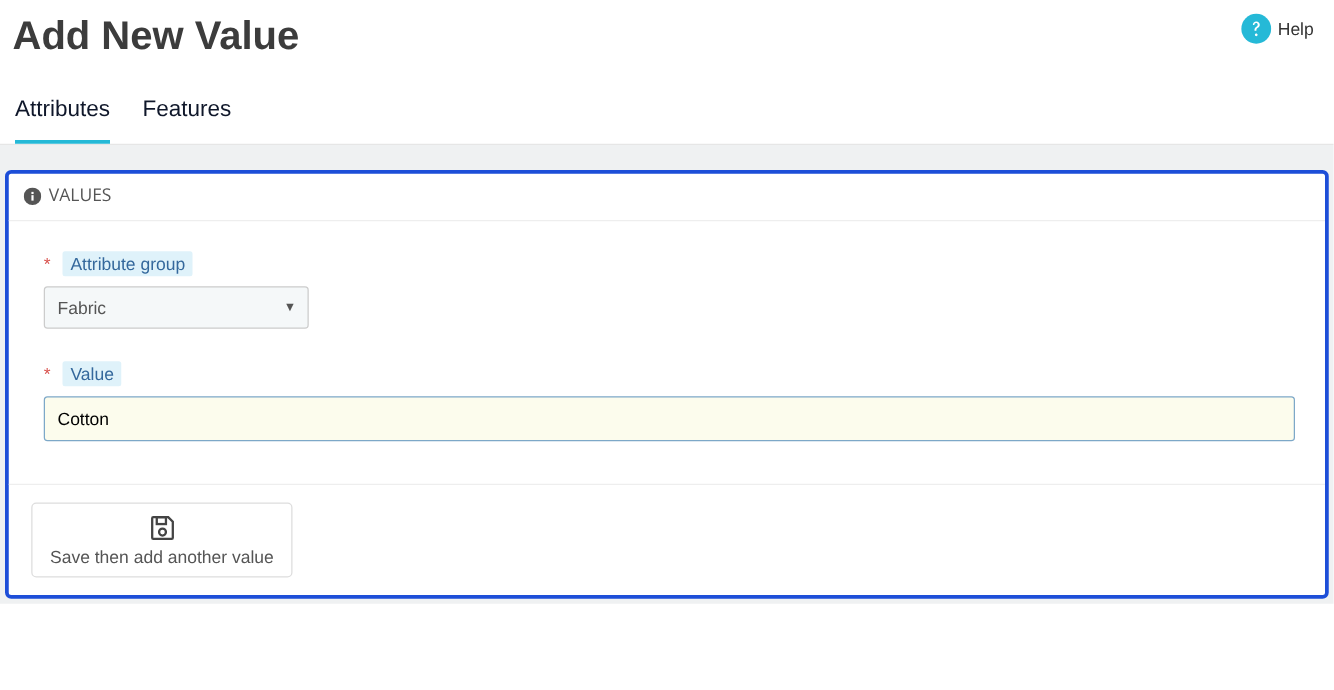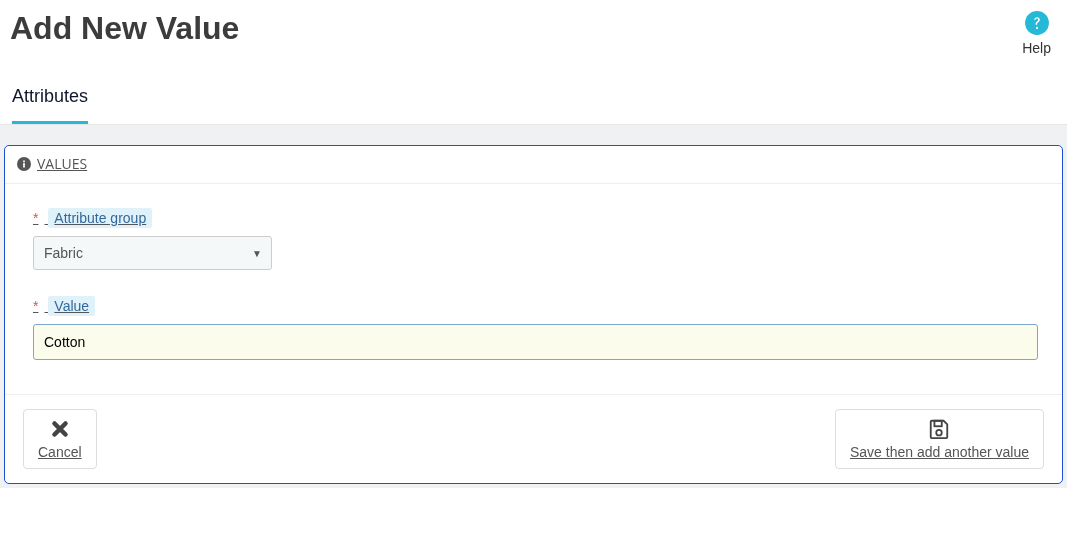--- a/index.html
+++ b/index.html
@@ -21,21 +21,21 @@
       align-items: flex-start;
       padding: 10px 16px 0 10px;
     }
     .page-title {
       font-size: 32px;
       font-weight: 700;
       color: #3c3c3c;
     }
     .help-block {
       display: flex;
-      flex-direction: column;
+      flex-direction: row;
       align-items: center;
       gap: 4px;
       color: #333;
     }
     .help-icon {
       width: 26px;
       height: 26px;
     }
     .help-label {
       font-size: 14px;
@@ -57,24 +57,23 @@
     }
     .tab.active {
       border-bottom: 3px solid #25b9d7;
     }
     .content-area {
       background: #eff1f2;
       padding: 20px 4px 4px 4px;
     }
     .panel {
       background: #ffffff;
-      border: 1px solid #1d4ed8;
+      border: 3px solid #1d4ed8;
       border-radius: 5px;
       margin: 0;
-      text-decoration: underline;
     }
     .panel-heading {
       display: flex;
       align-items: center;
       gap: 6px;
       padding: 8px 12px 10px 12px;
       border-bottom: 1px solid #eeeeee;
       font-size: 14px;
       color: #555;
       font-family: "Open Sans", "Helvetica Neue", Helvetica, Arial, sans-serif;
@@ -100,21 +99,21 @@
     .label-pill {
       background: #dff2fa;
       color: #34689c;
       padding: 2px 6px;
       border-radius: 2px;
       font-size: 14px;
     }
     .select-wrap {
       position: relative;
       display: inline-block;
-      width: 239px;
+      width: 212px;
     }
     select.form-control {
       width: 100%;
       height: 34px;
       padding: 6px 28px 6px 10px;
       font-size: 14px;
       color: #555;
       background: #f5f8f9;
       border: 1px solid #cccccc;
       border-radius: 3px;
@@ -181,20 +180,21 @@
     <svg class="help-icon" viewBox="0 0 24 24">
       <circle cx="12" cy="12" r="11" fill="#25b9d7"></circle>
       <path d="M9.5 9.2c0-1.5 1.1-2.6 2.6-2.6 1.4 0 2.5 1 2.5 2.4 0 1-.5 1.6-1.4 2.3-.8.6-1.1 1-1.1 1.8v.4h-1.4v-.5c0-1.1.4-1.7 1.3-2.4.7-.5 1.1-1 1.1-1.6 0-.7-.5-1.2-1.2-1.2-.8 0-1.3.6-1.3 1.4H9.5zm2.5 8.3c-.6 0-1-.5-1-1s.4-1 1-1 1 .5 1 1-.4 1-1 1z" fill="#ffffff"></path>
     </svg>
     <span class="help-label">Help</span>
   </div>
 </div>
 
 <div class="tabs">
   <div class="tab active">Attributes</div>
+  <div class="tab">Features</div>
 </div>
 
 <div class="content-area">
   <div class="panel">
     <div class="panel-heading">
       <svg class="info-icon" viewBox="0 0 16 16">
         <circle cx="8" cy="8" r="8" fill="#555"></circle>
         <rect x="7" y="7" width="2" height="5" fill="#fff"></rect>
         <rect x="7" y="4" width="2" height="2" fill="#fff"></rect>
       </svg>
@@ -218,26 +218,20 @@
       <div class="form-group" style="margin-bottom:4px;">
         <div class="label-row">
           <span class="required-star">*</span>
           <span class="label-pill">Value</span>
         </div>
         <input type="text" class="form-control" value="Cotton" style="">
       </div>
     </div>
 
     <div class="panel-footer">
-      <button class="btn">
-        <svg class="icon" viewBox="0 0 24 24">
-          <path d="M18 6 L6 18 M6 6 L18 18" stroke="#444" stroke-width="5" stroke-linecap="round"></path>
-        </svg>
-        <span>Cancel</span>
-      </button>
       <div class="btn-row-right">
         <button class="btn">
           <svg class="icon" viewBox="0 0 24 24">
             <path d="M4 3h13l4 4v14c0 .6-.4 1-1 1H4c-.6 0-1-.4-1-1V4c0-.6.4-1 1-1z" fill="none" stroke="#444" stroke-width="2"></path>
             <rect x="7" y="3" width="8" height="6" fill="none" stroke="#444" stroke-width="2"></rect>
             <circle cx="12" cy="16" r="3" fill="none" stroke="#444" stroke-width="2"></circle>
           </svg>
           <span>Save then add another value</span>
         </button>
       </div>

